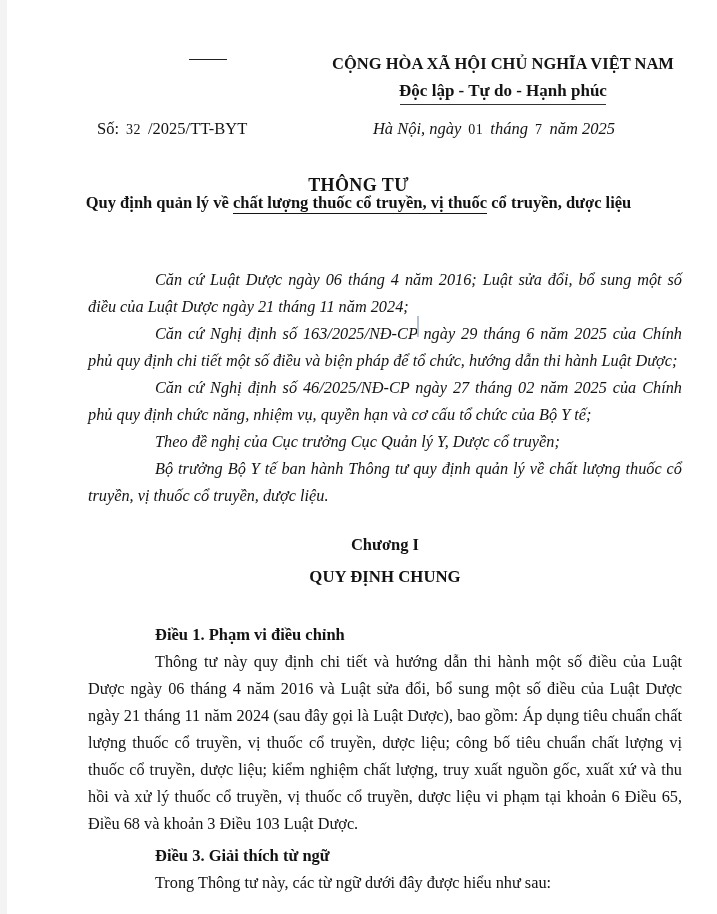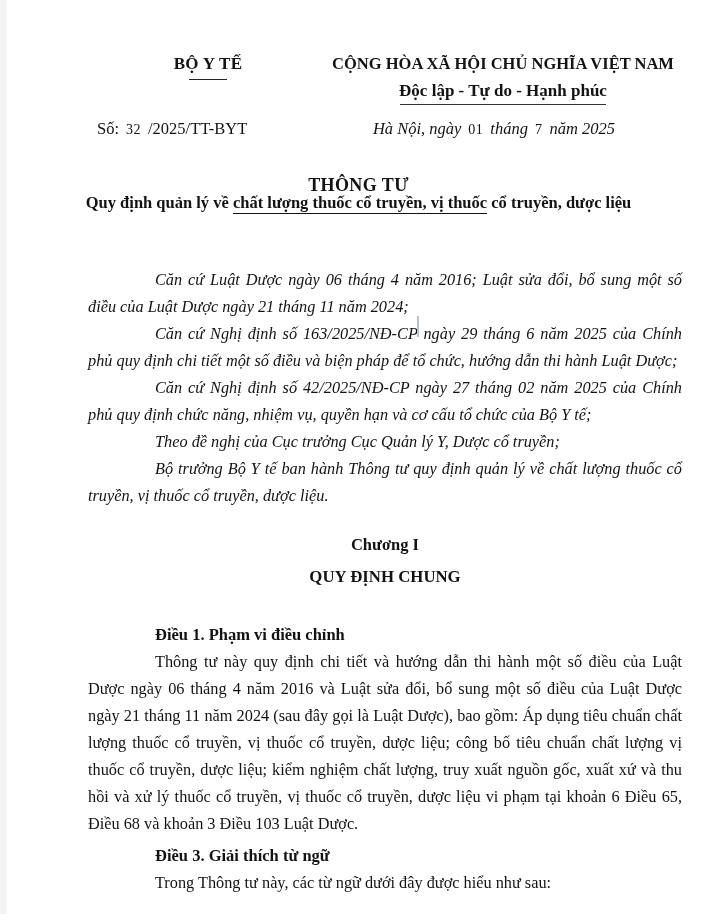--- a/index.html
+++ b/index.html
@@ -141,21 +141,20 @@
     background: #b6c2d2;
   }
 </style>
 </head>
 <body>
 
 <div class="page">
   <div class="edge-strip"></div>
 
   <div class="hdr-left">
-    <div class="org">BỘ Y TẾ</div>
     <div class="rule-s"></div>
   </div>
 
   <div class="hdr-right">
     <div class="motto1">CỘNG HÒA XÃ HỘI CHỦ NGHĨA VIỆT NAM</div>
     <div class="motto2">Độc lập - Tự do - Hạnh phúc</div>
     <div class="rule-l"></div>
   </div>
 
   <div class="meta">
@@ -164,21 +163,21 @@
   </div>
 
   <div class="doc-type">THÔNG TƯ</div>
 
   <div class="subject"><span>Quy định quản lý về </span><span class="u">chất lượng thuốc cổ truyền, vị thuốc</span><span> cổ truyền, dược liệu</span></div>
 
   <div class="content">
     <div class="preamble">
       <p>Căn cứ Luật Dược ngày 06 tháng 4 năm 2016; Luật sửa đổi, bổ sung một số điều của Luật Dược ngày 21 tháng 11 năm 2024;</p>
       <p>Căn cứ Nghị định số 163/2025/NĐ-CP ngày 29 tháng 6 năm 2025 của Chính phủ quy định chi tiết một số điều và biện pháp để tổ chức, hướng dẫn thi hành Luật Dược;</p>
-      <p>Căn cứ Nghị định số 42/2025/NĐ-CP ngày 27 tháng 02 năm 2025 của Chính phủ quy định chức năng, nhiệm vụ, quyền hạn và cơ cấu tổ chức của Bộ Y tế;</p>
+      <p>Căn cứ Nghị định số 46/2025/NĐ-CP ngày 27 tháng 02 năm 2025 của Chính phủ quy định chức năng, nhiệm vụ, quyền hạn và cơ cấu tổ chức của Bộ Y tế;</p>
       <p>Theo đề nghị của Cục trưởng Cục Quản lý Y, Dược cổ truyền;</p>
       <p>Bộ trưởng Bộ Y tế ban hành Thông tư quy định quản lý về chất lượng thuốc cổ truyền, vị thuốc cổ truyền, dược liệu.</p>
     </div>
 
     <div class="chapter-label">Chương I</div>
     <div class="chapter-title">QUY ĐỊNH CHUNG</div>
 
     <div class="art-head">Điều 1. Phạm vi điều chỉnh</div>
     <p class="art-body">Thông tư này quy định chi tiết và hướng dẫn thi hành một số điều của Luật Dược ngày 06 tháng 4 năm 2016 và Luật sửa đổi, bổ sung một số điều của Luật Dược ngày 21 tháng 11 năm 2024 (sau đây gọi là Luật Dược), bao gồm: Áp dụng tiêu chuẩn chất lượng thuốc cổ truyền, vị thuốc cổ truyền, dược liệu; công bố tiêu chuẩn chất lượng vị thuốc cổ truyền, dược liệu; kiểm nghiệm chất lượng, truy xuất nguồn gốc, xuất xứ và thu hồi và xử lý thuốc cổ truyền, vị thuốc cổ truyền, dược liệu vi phạm tại khoản 6 Điều 65, Điều 68 và khoản 3 Điều 103 Luật Dược.</p>
 

